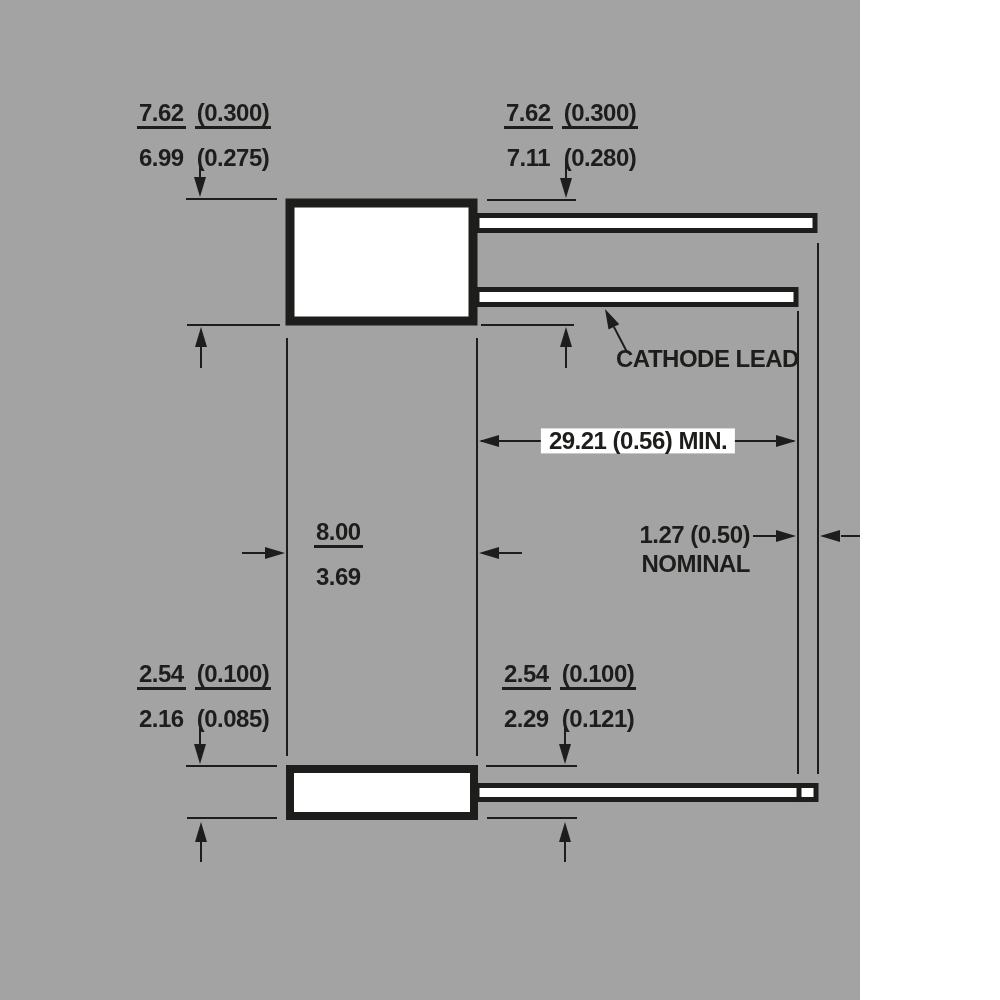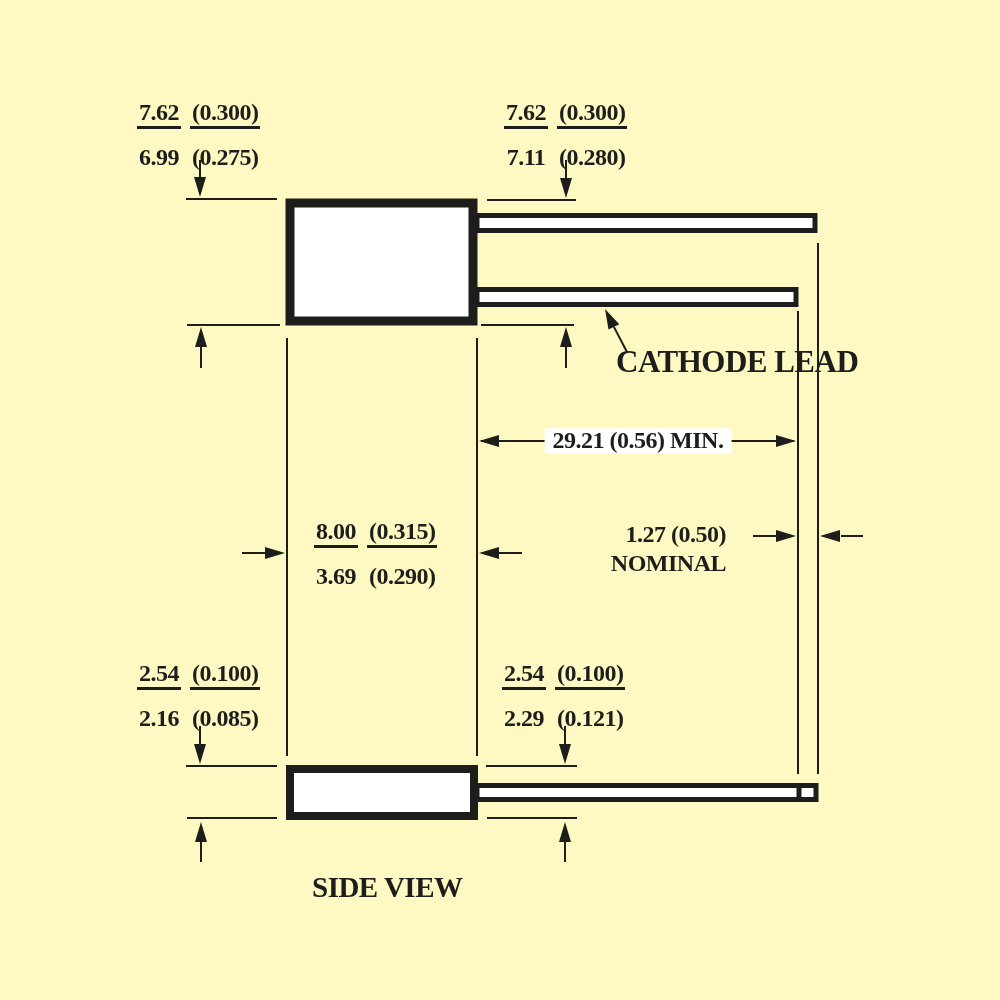--- a/index.html
+++ b/index.html
@@ -1,33 +1,33 @@
 <!DOCTYPE html>
 <html><head>
 <meta charset="utf-8">
 <style>
   html,body{margin:0;padding:0;background:#fff;}
   .canvas{
-    position:relative;width:1000px;height:1000px;background:#fef9c3;
-    font-family:Liberation Serif, serif;color:#1d1d1b;overflow:hidden;
+    position:relative;width:860px;height:1000px;background:#a3a3a3;
+    font-family:Liberation Sans, sans-serif;color:#1d1d1b;overflow:hidden;
   }
   svg.draw{position:absolute;left:0;top:0;}
   .lbl{
     position:absolute;font-weight:bold;letter-spacing:-0.5px;
     white-space:nowrap;line-height:1.05;
   }
   .fracdim{display:flex;gap:9px;font-size:24px;}
   .frac{display:inline-block;text-align:center;}
   .num{display:block;border-bottom:3px solid #1d1d1b;padding:0 2px 1px 2px;}
   .den{display:block;padding-top:16px;}
   .dimline-label{
     font-size:24px;background:#fff;padding:0 8px;
     transform:translate(-50%,-50%);
   }
-  .callout-label{font-size:31px;}
+  .callout-label{font-size:24px;}
   .nominal-label{font-size:24px;text-align:right;line-height:29px;}
   .view-label{font-size:29px;letter-spacing:-0.5px;}
 </style>
 </head>
 <body>
 
 <div class="canvas">
 
   <svg class="draw" width="1000" height="1000" viewBox="0 0 1000 1000">
     <g stroke="#1d1d1b" fill="none">
@@ -128,29 +128,25 @@
       <span class="num">(0.300)</span>
       <span class="den">(0.280)</span>
     </span>
   </div>
 
   <div class="lbl fracdim" style="left:314px;top:519px;">
     <span class="frac">
       <span class="num">8.00</span>
       <span class="den">3.69</span>
     </span>
-    <span class="frac">
-      <span class="num">(0.315)</span>
-      <span class="den">(0.290)</span>
-    </span>
   </div>
 
   <div class="lbl dimline-label" style="left:638px;top:441px;">29.21 (0.56) MIN.</div>
 
-  <div class="lbl nominal-label" style="left:596px;top:520px;width:130px;">
+  <div class="lbl nominal-label" style="left:620px;top:520px;width:130px;">
     <div>1.27 (0.50)</div>
     <div>NOMINAL</div>
   </div>
 
   <div class="lbl callout-label" style="left:616px;top:346px;">CATHODE LEAD</div>
 
   <div class="lbl fracdim" style="left:137px;top:661px;">
     <span class="frac">
       <span class="num">2.54</span>
       <span class="den">2.16</span>
@@ -165,15 +161,14 @@
     <span class="frac">
       <span class="num">2.54</span>
       <span class="den">2.29</span>
     </span>
     <span class="frac">
       <span class="num">(0.100)</span>
       <span class="den">(0.121)</span>
     </span>
   </div>
 
-  <div class="lbl view-label" style="left:312px;top:872px;">SIDE VIEW</div>
 
 </div>
 
 </body></html>

